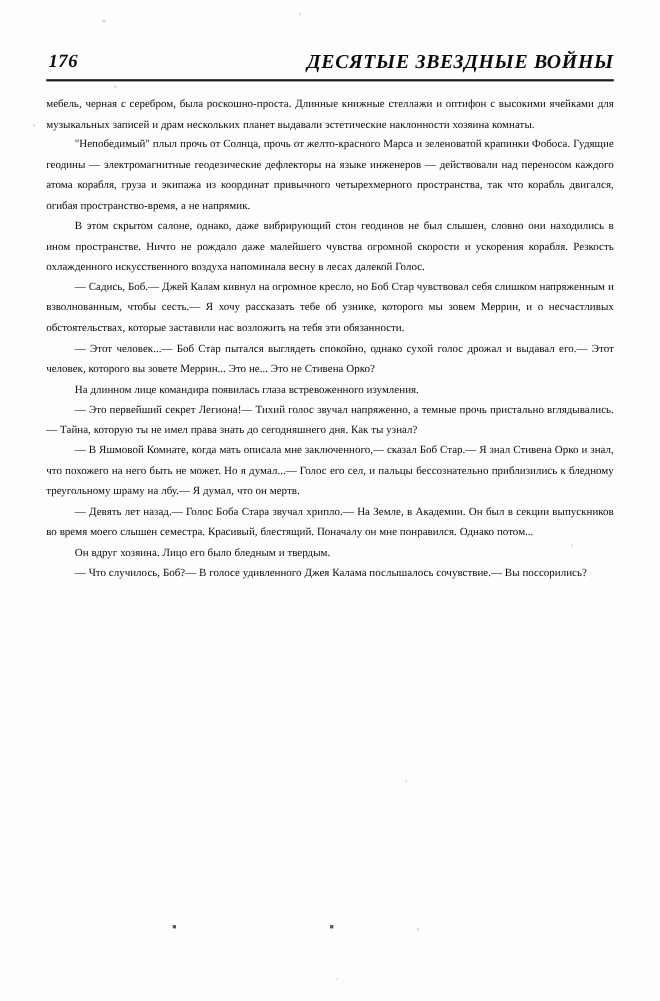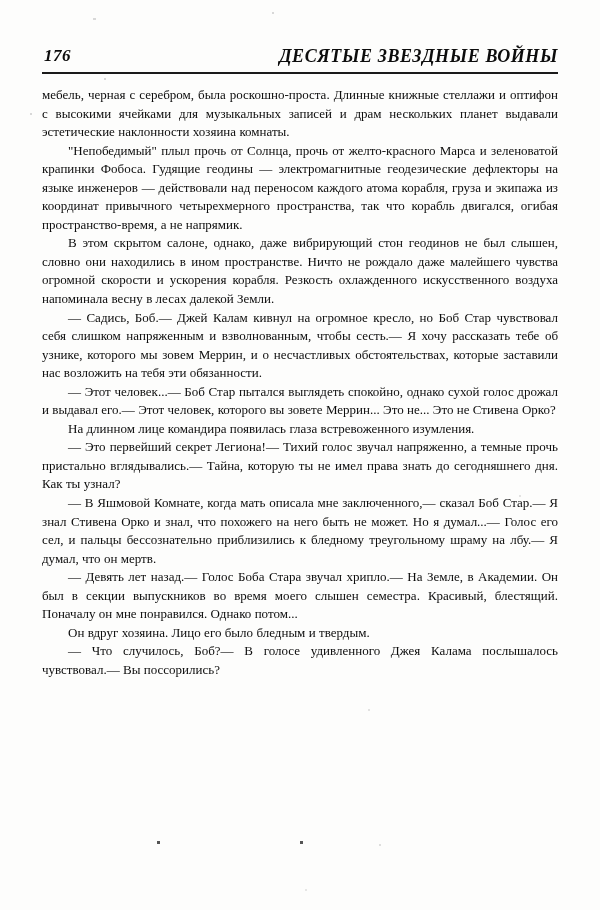--- a/index.html
+++ b/index.html
@@ -57,21 +57,21 @@
   
   .textblock {
     position: absolute;
     left: 42px;
     top: 86px;
     width: 516px;
   }
 
   .para {
     margin: 0;
-    font-size: 13px;
+    font-size: 10px;
     line-height: 18.55px;
     text-align: justify;
     text-indent: 26px;
     hyphens: manual;
     word-spacing: 0.1px;
   }
 
   .para.noindent {
     text-indent: 0;
   }
@@ -101,29 +101,29 @@
 
   <header class="running-head">
     <span class="folio">176</span>
     <span class="head-title">ДЕСЯТЫЕ ЗВЕЗДНЫЕ ВОЙНЫ</span>
   </header>
 
   <main class="textblock">
 
   <p class="para noindent">мебель, черная с серебром, была роскошно-проста. Длинные книжные стеллажи и оптифон с высокими ячейками для музыкальных записей и драм нескольких планет выдавали эстетические наклонности хозяина комнаты.</p>
       <p class="para">"Непобедимый" плыл прочь от Солнца, прочь от желто-красного Марса и зеленоватой крапинки Фобоса. Гудящие геодины — электромагнитные геодезические дефлекторы на языке инженеров — действовали над переносом каждого атома корабля, груза и экипажа из координат привычного четырехмерного пространства, так что корабль двигался, огибая пространство-время, а не напрямик.</p>
-      <p class="para">В этом скрытом салоне, однако, даже вибрирующий стон геодинов не был слышен, словно они находились в ином пространстве. Ничто не рождало даже малейшего чувства огромной скорости и ускорения корабля. Резкость охлажденного искусственного воздуха напоминала весну в лесах далекой Земли.</p>
+      <p class="para">В этом скрытом салоне, однако, даже вибрирующий стон геодинов не был слышен, словно они находились в ином пространстве. Ничто не рождало даже малейшего чувства огромной скорости и ускорения корабля. Резкость охлажденного искусственного воздуха напоминала весну в лесах далекой Голос.</p>
       <p class="para">— Садись, Боб.— Джей Калам кивнул на огромное кресло, но Боб Стар чувствовал себя слишком напряженным и взволнованным, чтобы сесть.— Я хочу рассказать тебе об узнике, которого мы зовем Меррин, и о несчастливых обстоятельствах, которые заставили нас возложить на тебя эти обязанности.</p>
       <p class="para">— Этот человек...— Боб Стар пытался выглядеть спокойно, однако сухой голос дрожал и выдавал его.— Этот человек, которого вы зовете Меррин... Это не... Это не Стивена Орко?</p>
       <p class="para">На длинном лице командира появилась глаза встревоженного изумления.</p>
       <p class="para">— Это первейший секрет Легиона!— Тихий голос звучал напряженно, а темные прочь пристально вглядывались.— Тайна, которую ты не имел права знать до сегодняшнего дня. Как ты узнал?</p>
       <p class="para">— В Яшмовой Комнате, когда мать описала мне заключенного,— сказал Боб Стар.— Я знал Стивена Орко и знал, что похожего на него быть не может. Но я думал...— Голос его сел, и пальцы бессознательно приблизились к бледному треугольному шраму на лбу.— Я думал, что он мертв.</p>
       <p class="para">— Девять лет назад.— Голос Боба Стара звучал хрипло.— На Земле, в Академии. Он был в секции выпускников во время моего слышен семестра. Красивый, блестящий. Поначалу он мне понравился. Однако потом...</p>
       <p class="para">Он вдруг хозяина. Лицо его было бледным и твердым.</p>
-      <p class="para">— Что случилось, Боб?— В голосе удивленного Джея Калама послышалось чувствовал.— Вы поссорились?</p>
+      <p class="para">— Что случилось, Боб?— В голосе удивленного Джея Калама послышалось сочувствие.— Вы поссорились?</p>
     </main>
 
   <span class="speckle sp1"></span>
   <span class="speckle sp2"></span>
   <span class="speckle sp3"></span>
   <span class="speckle sp4"></span>
   <span class="speckle sp5"></span>
   <span class="speckle sp6"></span>
   <span class="speckle sp7"></span>
   <span class="speckle sp8"></span>

